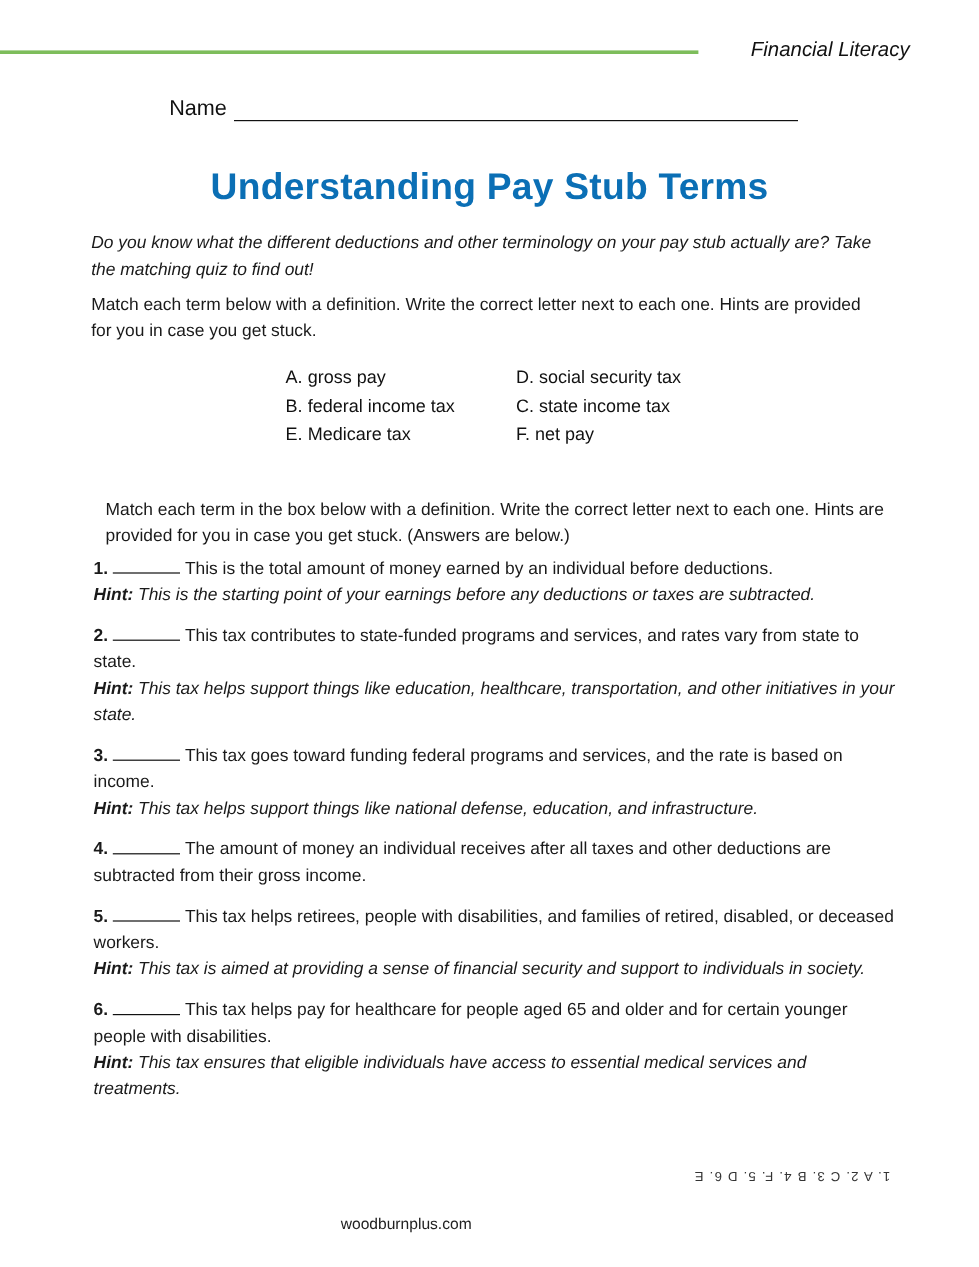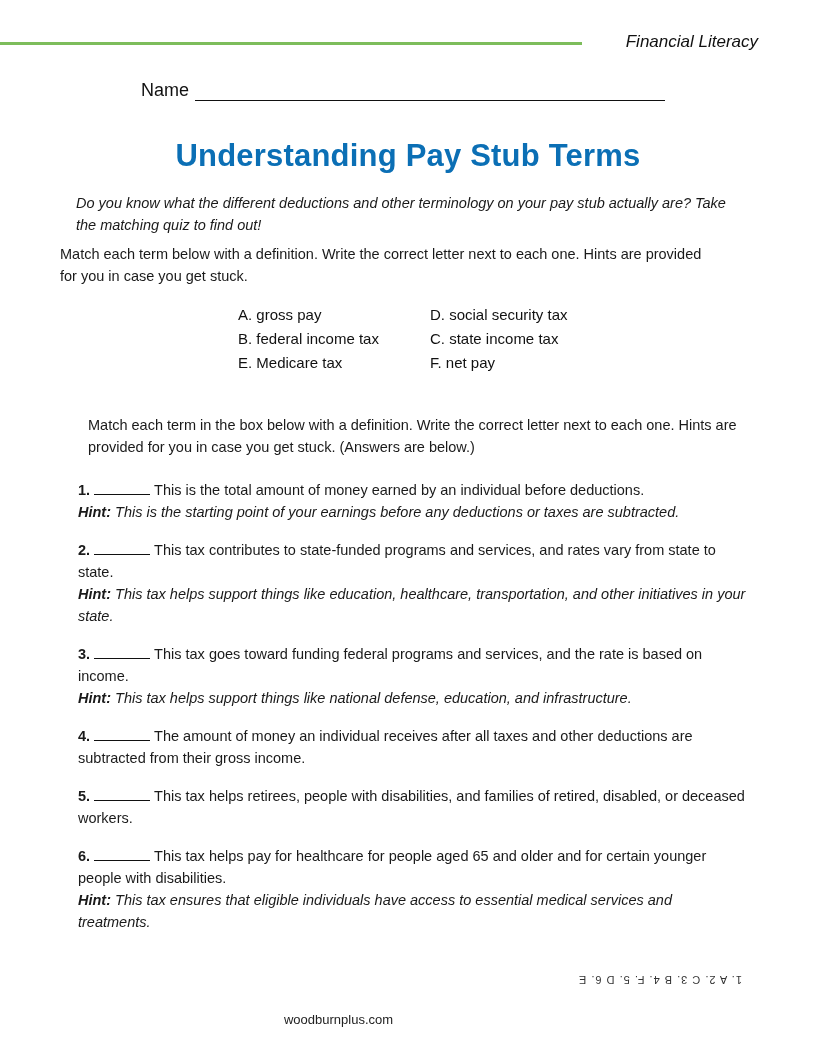--- a/index.html
+++ b/index.html
@@ -5,26 +5,26 @@
   html, body { margin: 0; padding: 0; background: #ffffff; }
   body { width: 816px; height: 1056px; position: relative; overflow: hidden; color: #1a1a1a; font-family: "Liberation Sans", sans-serif; }
   .top-rule { position: absolute; left: 0; top: 42px; width: 582px; height: 3px; background: #7dbd5b; }
   .series-title { position: absolute; right: 58px; top: 32px; font-family: "Liberation Sans", sans-serif; font-style: italic; font-size: 17px; color: #111; }
   .name-row { position: absolute; left: 141px; top: 80px; display: flex; align-items: flex-end; }
   .name-label { font-family: "Liberation Sans", sans-serif; font-size: 18px; color: #111; }
   .name-line { width: 470px; border-bottom: 1.5px solid #111; margin-left: 6px; height: 16px; }
   .page-title { position: absolute; left: 0; width: 816px; top: 138px; text-align: center; font-family: "Liberation Sans", sans-serif; font-weight: bold; font-size: 31px; color: #0b6fb5; letter-spacing: 0.2px; }
   .body-text { font-family: "Liberation Sans", sans-serif; font-size: 14.5px; line-height: 22px; color: #1a1a1a; }
   .intro { position: absolute; left: 76px; top: 192px; width: 660px; font-style: italic; }
-  .instr1 { position: absolute; left: 60px; top: 243px; width: 660px; }
+  .instr1 { position: absolute; left: 76px; top: 243px; width: 660px; }
   .terms { position: absolute; left: 238px; top: 304px; display: grid; grid-template-columns: 192px 200px; row-gap: 2px; font-family: "Liberation Sans", sans-serif; font-size: 15px; line-height: 22px; color: #111; }
   .instr2 { position: absolute; left: 76px; top: 402px; width: 670px; }
   .questions { position: absolute; left: 78px; top: 463px; width: 670px; }
   .question { margin-bottom: 12px; }
-  .q-line { font-size: 14.5px; line-height: 22px; margin-top: 16px; }
+  .q-line { font-size: 14.5px; line-height: 22px; }
   .q-num { font-weight: bold; }
   .blank { display: inline-block; width: 56px; border-bottom: 1.3px solid #111; height: 12px; margin: 0 4px 0 4px; vertical-align: baseline; }
   .hint { font-style: italic; font-size: 14.5px; line-height: 22px; }
   .hint-label { font-weight: bold; margin-top: 12px; }
   .answer-key { position: absolute; right: 74px; top: 974px; transform: rotate(180deg); font-family: "Liberation Sans", sans-serif; font-size: 11px; color: #333; letter-spacing: 1px; }
   .footer { position: absolute; left: 0; width: 677px; top: 1012px; text-align: center; font-family: "Liberation Sans", sans-serif; font-size: 13px; color: #222; }
 </style>
 </head>
 <body>
 
@@ -63,20 +63,21 @@
   </div>
   <div class="question">
     <div class="q-line"><span class="q-num">3.</span><span class="blank"></span><span>This tax goes toward funding federal programs and services, and the rate is based on income.</span></div>
     <div class="hint"><span class="hint-label">Hint:</span> <span>This tax helps support things like national defense, education, and infrastructure.</span></div>
   </div>
   <div class="question">
     <div class="q-line"><span class="q-num">4.</span><span class="blank"></span><span>The amount of money an individual receives after all taxes and other deductions are subtracted from their gross income.</span></div>
   </div>
   <div class="question">
     <div class="q-line"><span class="q-num">5.</span><span class="blank"></span><span>This tax helps retirees, people with disabilities, and families of retired, disabled, or deceased workers.</span></div>
+    <div class="hint"><span class="hint-label">Hint:</span> <span>This tax is aimed at providing a sense of financial security and support to individuals in society.</span></div>
   </div>
   <div class="question">
     <div class="q-line"><span class="q-num">6.</span><span class="blank"></span><span>This tax helps pay for healthcare for people aged 65 and older and for certain younger people with disabilities.</span></div>
     <div class="hint"><span class="hint-label">Hint:</span> <span>This tax ensures that eligible individuals have access to essential medical services and treatments.</span></div>
   </div>
 </div>
 
 <div class="answer-key">1. A  2. C  3. B   4. F.  5. D  6. E</div>
 <div class="footer">woodburnplus.com</div>
 

